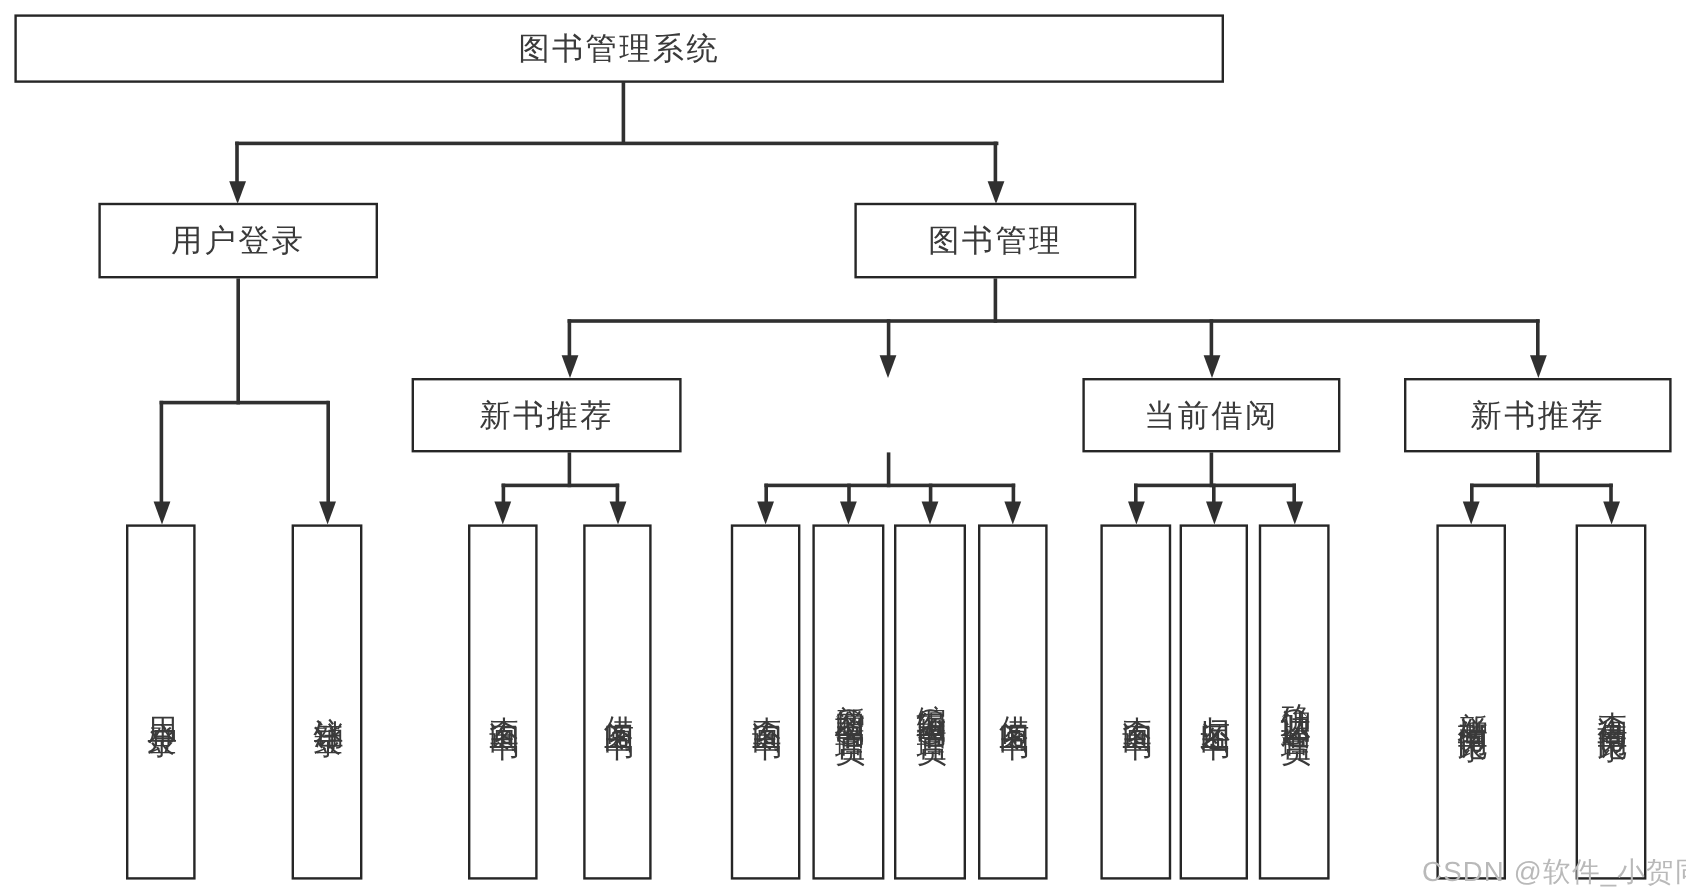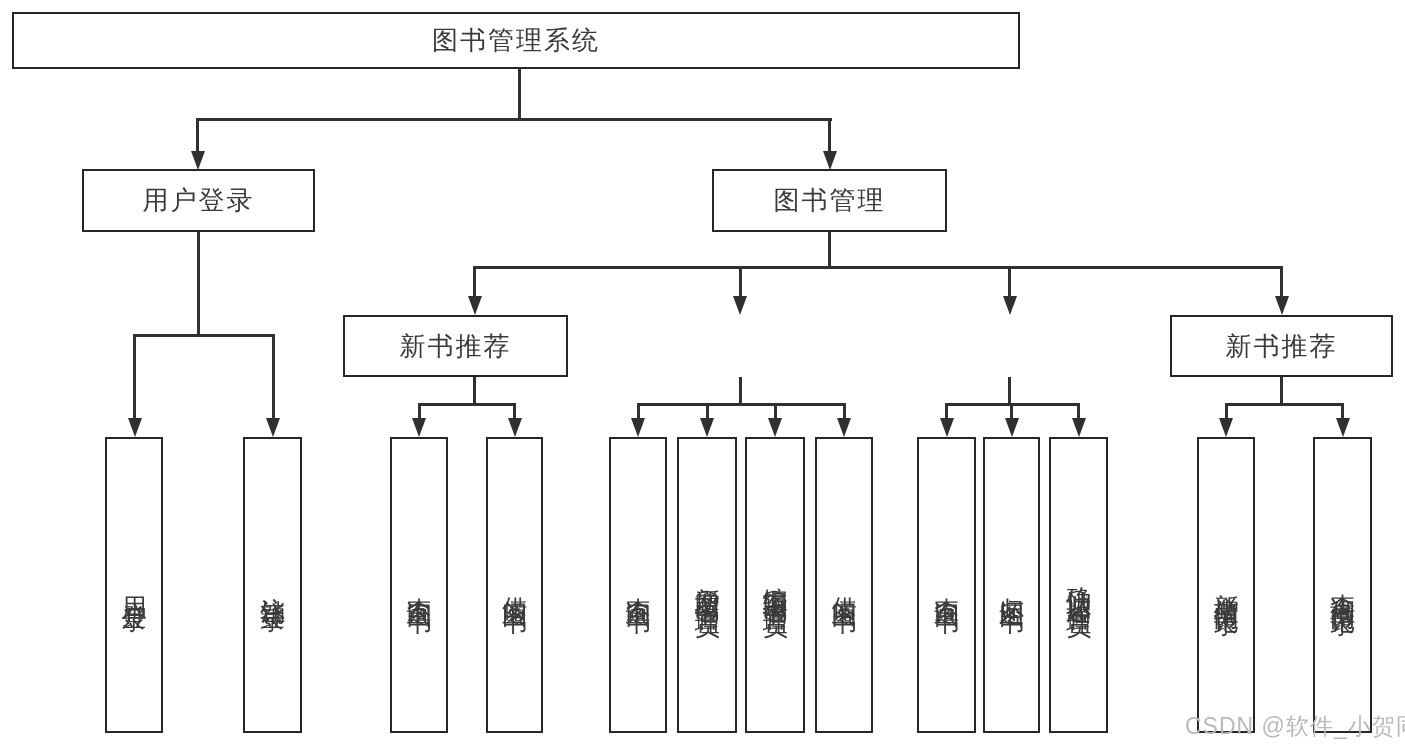--- a/index.html
+++ b/index.html
@@ -76,20 +76,23 @@
   <div class="arrow" style="left:467.5px;top:296px;"></div>
   <div class="line" style="left:738.5px;top:266px;width:3px;height:33px;"></div>
   <div class="arrow" style="left:733px;top:296px;"></div>
   <div class="line" style="left:1008px;top:266px;width:3px;height:33px;"></div>
   <div class="arrow" style="left:1002.5px;top:296px;"></div>
   <div class="line" style="left:1280px;top:266px;width:3px;height:33px;"></div>
   <div class="arrow" style="left:1274.5px;top:296px;"></div>
 
   <div class="box" style="left:343px;top:315px;width:225px;height:62px;">
     <span class="hlabel">新书推荐</span>
+  </div>
+  <div class="box" style="left:902px;top:315px;width:215px;height:62px;">
+    <span class="hlabel">当前借阅</span>
   </div>
   <div class="box" style="left:1170px;top:315px;width:223px;height:62px;">
     <span class="hlabel">新书推荐</span>
   </div>
 
   <div class="line" style="left:473px;top:377px;width:3px;height:29px;"></div>
   <div class="line" style="left:417.5px;top:403px;width:98.5px;height:3px;"></div>
   <div class="line" style="left:417.5px;top:403px;width:3px;height:17px;"></div>
   <div class="arrow" style="left:412px;top:418px;"></div>
   <div class="line" style="left:513px;top:403px;width:3px;height:17px;"></div>

